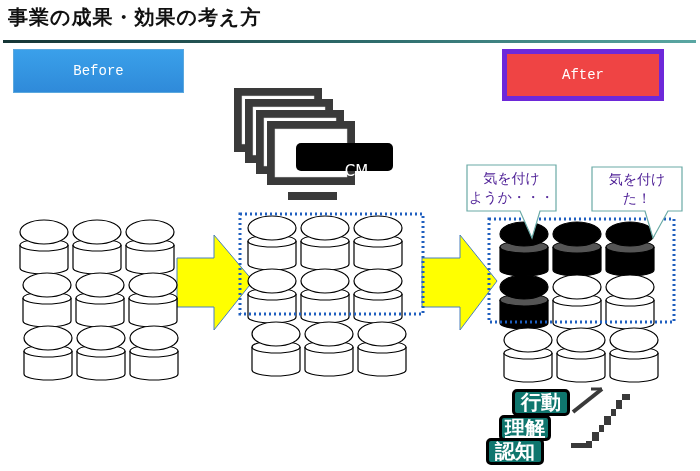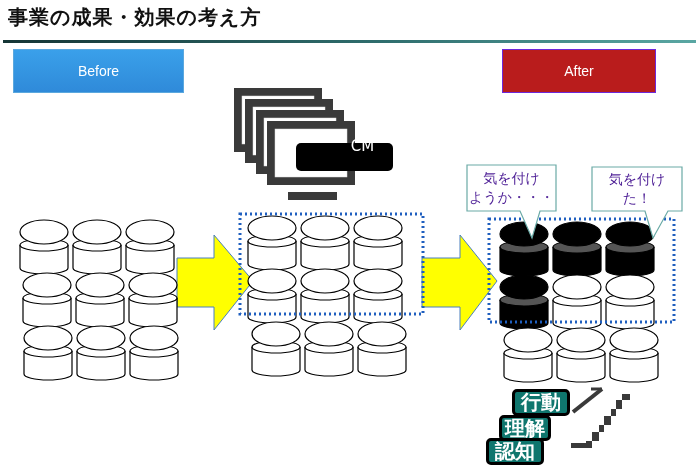--- a/index.html
+++ b/index.html
@@ -4,34 +4,34 @@
 <style>
   html, body { margin:0; padding:0; background:#ffffff; }
   body { width:700px; height:471px; position:relative; overflow:hidden;
          font-family:"DejaVu Sans", sans-serif; }
   .title { position:absolute; left:8px; top:4px; font-size:20px; font-weight:bold;
            color:#111; letter-spacing:1px; font-family:"DejaVu Sans", sans-serif; }
   .divider { position:absolute; left:3px; top:40px; width:693px; height:3px;
              background:linear-gradient(to right,#153535,#2f6e6e 55%,#5aa7a3); }
   .phase { position:absolute; top:49px; height:42px; color:#fff; font-size:14px;
            display:flex; align-items:center; justify-content:center;
-           font-family:Liberation Sans, sans-serif;text-align:center; }
+           font-family:Liberation Mono, monospace;text-align:center; }
   .phase.before { left:13px; width:169px; background:linear-gradient(#3aa0ea,#2f8ad9);
                   border:1px solid #5ba8de; }
-  .phase.after  { left:502px; width:152px; background:#b91c1c; border:1px solid #6d28d9; }
+  .phase.after  { left:502px; width:152px; background:#ef4444; border:5px solid #6d28d9; }
   svg.scene { position:absolute; left:0; top:0; }
   .bubble-text { position:absolute; font-size:14px; color:#4c1d95; text-align:center;
                  line-height:19px; font-family:"DejaVu Sans", sans-serif; }
   .tag { position:absolute; background:#0f766e; color:#fff; font-size:20px;
          font-weight:bold; border:3px solid #000000; border-radius:5px;
          display:flex; align-items:center; justify-content:center;
          font-family:"DejaVu Sans", sans-serif; }
-  .cm-label { position:absolute; left:297px; top:132px; width:119px; height:28px;
+  .cm-label { position:absolute; left:297px; top:157px; width:119px; height:28px;
               color:#fff; font-size:15px; display:flex; align-items:center;
-              justify-content:center; font-family:"DejaVu Sans", sans-serif;margin-left:6px; }
+              justify-content:center; font-family:"DejaVu Sans", sans-serif; }
 </style>
 </head>
 <body>
 
 <div class="title">事業の成果・効果の考え方</div>
 <div class="divider"></div>
 
 <div class="phase before">Before</div>
 <div class="phase after">After</div>
 
@@ -217,14 +217,14 @@
 <div class="bubble-text" style="left:467px; top:169px; width:89px;">
   <div>気を付け</div>
   <div>ようか・・・</div>
 </div>
 <div class="bubble-text" style="left:592px; top:170px; width:90px;">
   <div>気を付け</div>
   <div>た！</div>
 </div>
 
 <div class="tag" style="left:512px; top:389px; width:52px; height:21px;">行動</div>
-<div class="tag" style="left:499px; top:415px; width:46px; height:20px;">理解</div>
+<div class="tag" style="left:499px; top:415px; width:46px; height:20px;text-decoration:underline;">理解</div>
 <div class="tag" style="left:486px; top:438px; width:52px; height:21px;">認知</div>
 
 </body></html>

